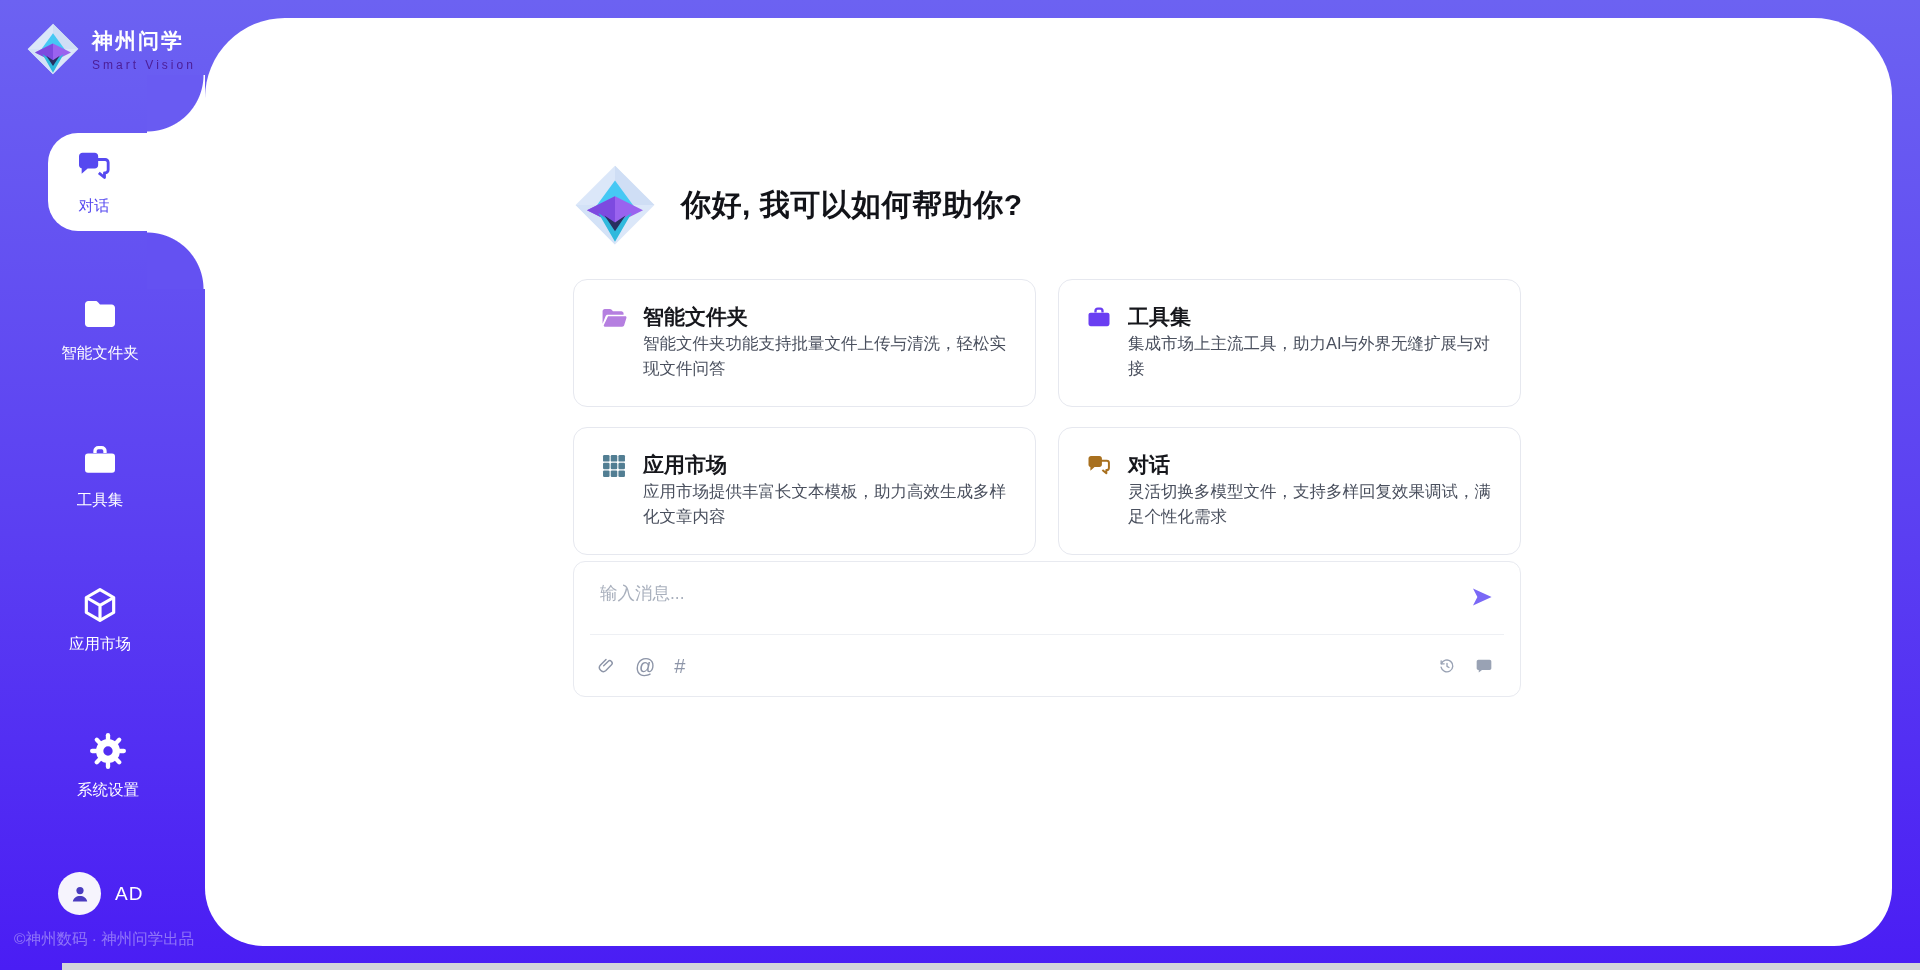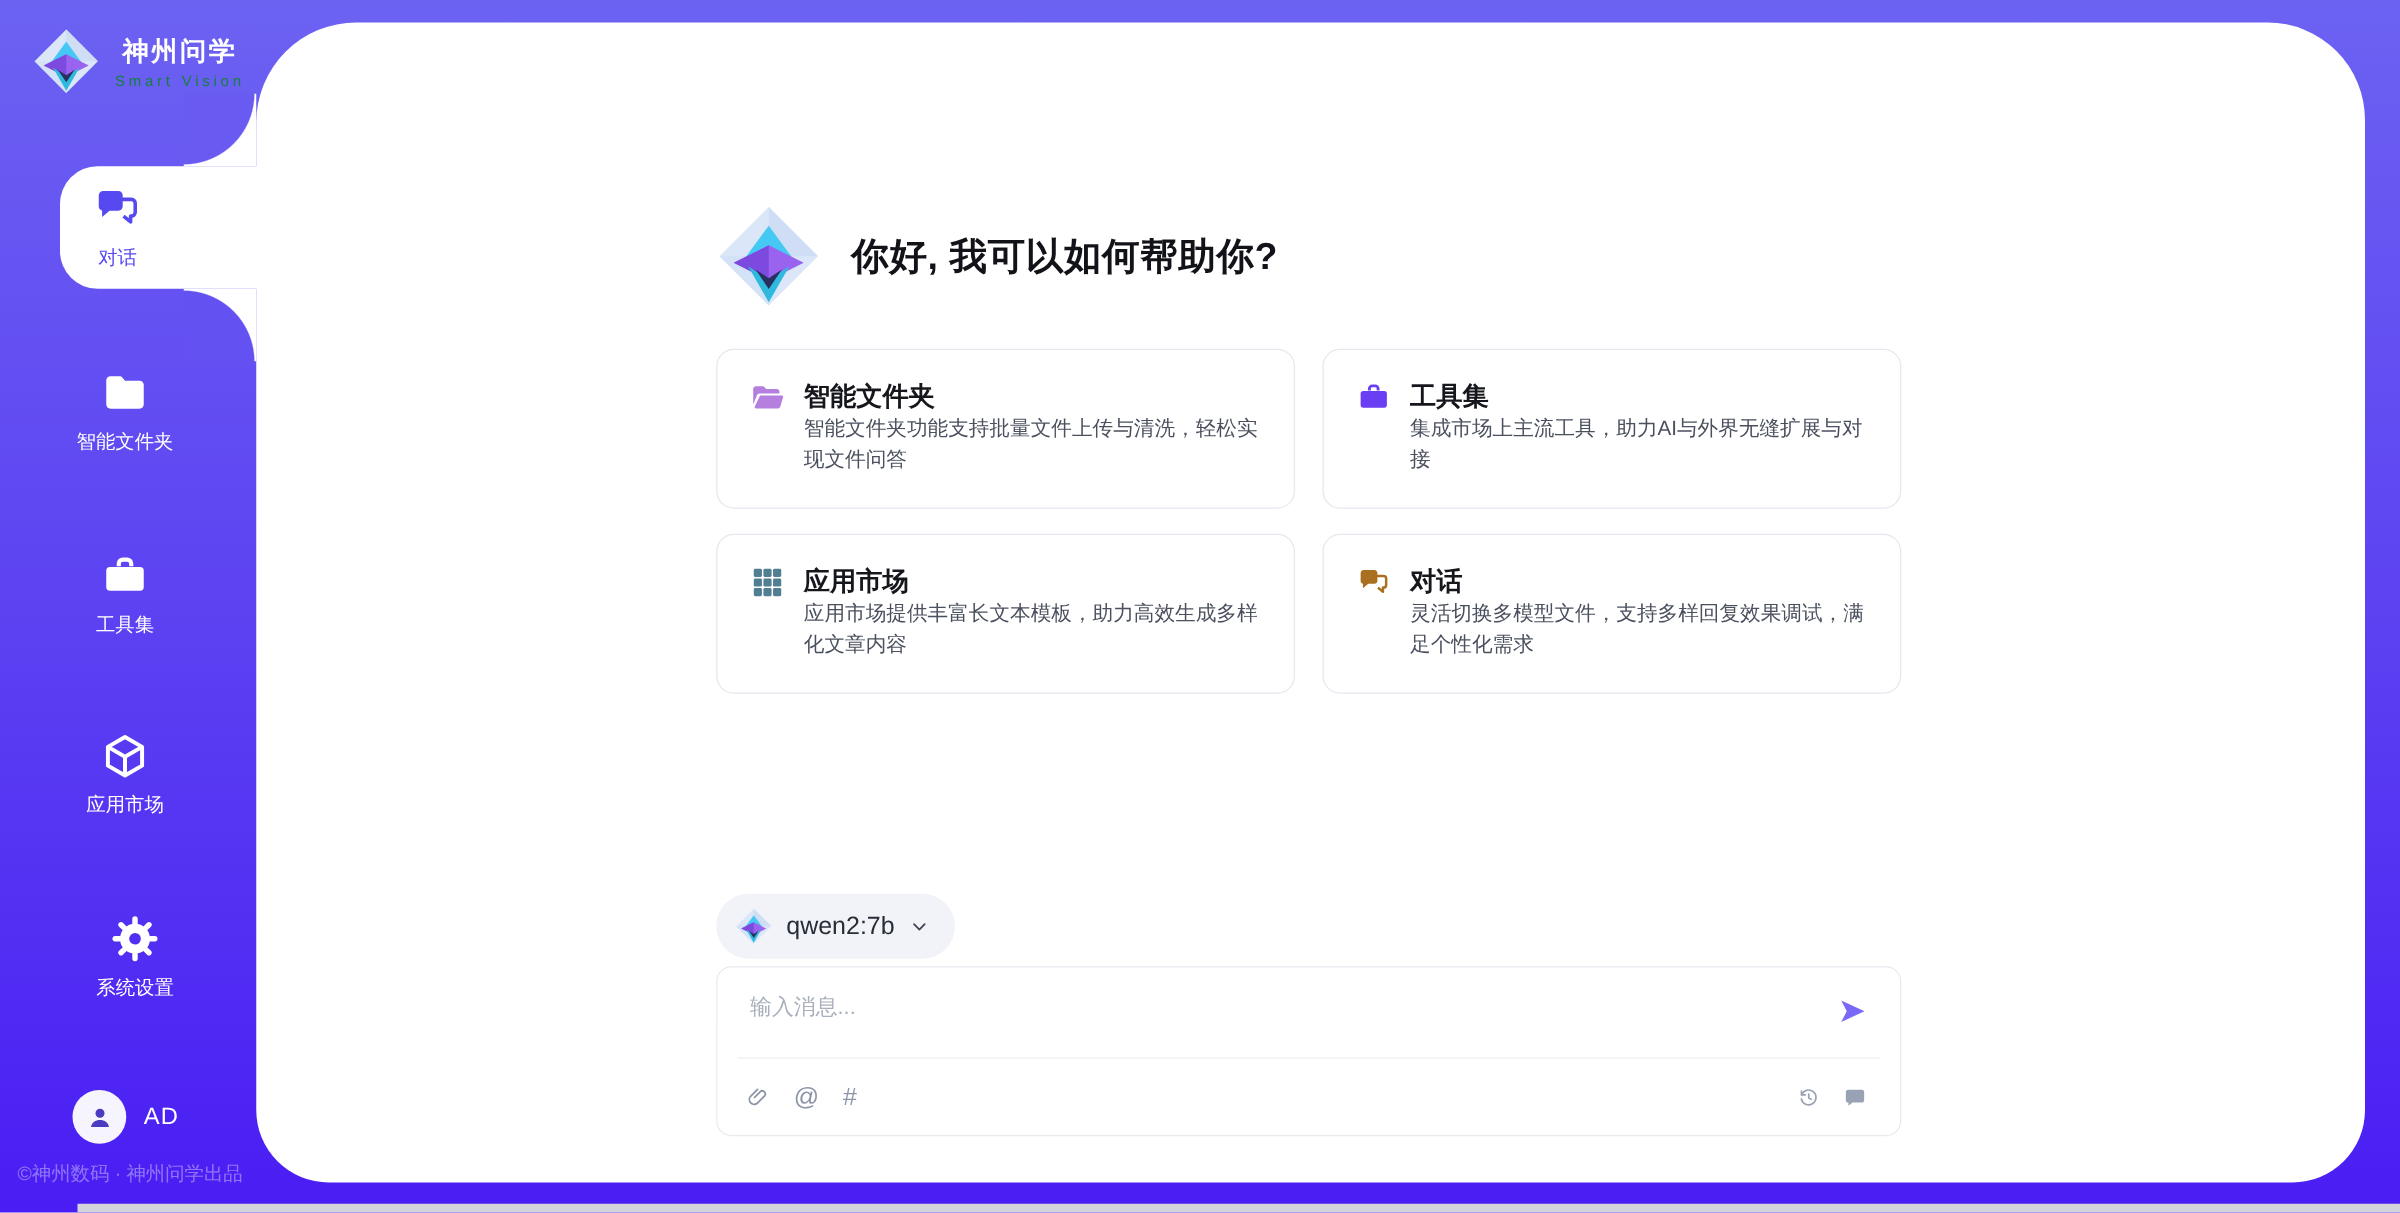--- a/index.html
+++ b/index.html
@@ -14,22 +14,22 @@
   
   .bottom-edge { position:absolute; left:62px; right:0; bottom:0; height:7px; background:#d3d4db; z-index:0; }
   .main-panel {
     position:absolute; left:205px; top:18px; width:1687px; height:928px;
     background:#ffffff; border-radius:80px 78px 58px 58px; z-index:1;
   }
 
   
   .brand { position:absolute; left:26px; top:22px; display:flex; align-items:center; gap:12px; z-index:4; }
   .brand-logo { width:54px; height:54px; }
-  .brand-name { color:#fff; font-size:21px; font-weight:700; letter-spacing:2px;text-align:center; }
-  .brand-sub  { color:#15803d; font-size:12px; letter-spacing:3px; margin-top:3px; }
+  .brand-name { color:#fff; font-size:21px; font-weight:700; letter-spacing:2px; }
+  .brand-sub  { color:#4c1d95; font-size:12px; letter-spacing:3px; margin-top:3px; }
 
   .tab-active {
     position:absolute; left:48px; top:133px; width:158px; height:98px;
     background:#fff; border-radius:30px 0 0 30px; z-index:3; cursor:pointer;
   }
   .fillet-top {
     position:absolute; left:147px; top:75px; width:58px; height:58px; z-index:2;
     background:radial-gradient(circle 58px at 0 0,#695bf2 0 56px,#ffffff 57px);
   }
   .fillet-bottom {
@@ -222,31 +222,20 @@
         <svg class="card-icon" viewBox="0 0 24 24" color="#a8701f">
             <use href="#ic-chat"></use>
           </svg>
         <div>
           <div class="card-title">对话</div>
           <div class="card-desc">灵活切换多模型文件，支持多样回复效果调试，满足个性化需求</div>
         </div>
       </div>
     </div>
 
-    <div class="model-row">
-      <div class="model-pill">
-        <svg class="model-logo" viewBox="0 0 96 96">
-            <use href="#prism"></use>
-          </svg>
-        <span class="model-name">qwen2:7b</span>
-        <svg class="chevron" viewBox="0 0 24 24">
-            <use href="#ic-chevron"></use>
-          </svg>
-      </div>
-    </div>
 
     <div class="composer">
       <div class="composer-top">
         <input class="composer-input" type="text" placeholder="输入消息..." style="">
         <svg class="send-btn" viewBox="0 0 24 24">
             <use href="#ic-send"></use>
           </svg>
       </div>
       <div class="composer-divider"></div>
       <div class="composer-bottom">

